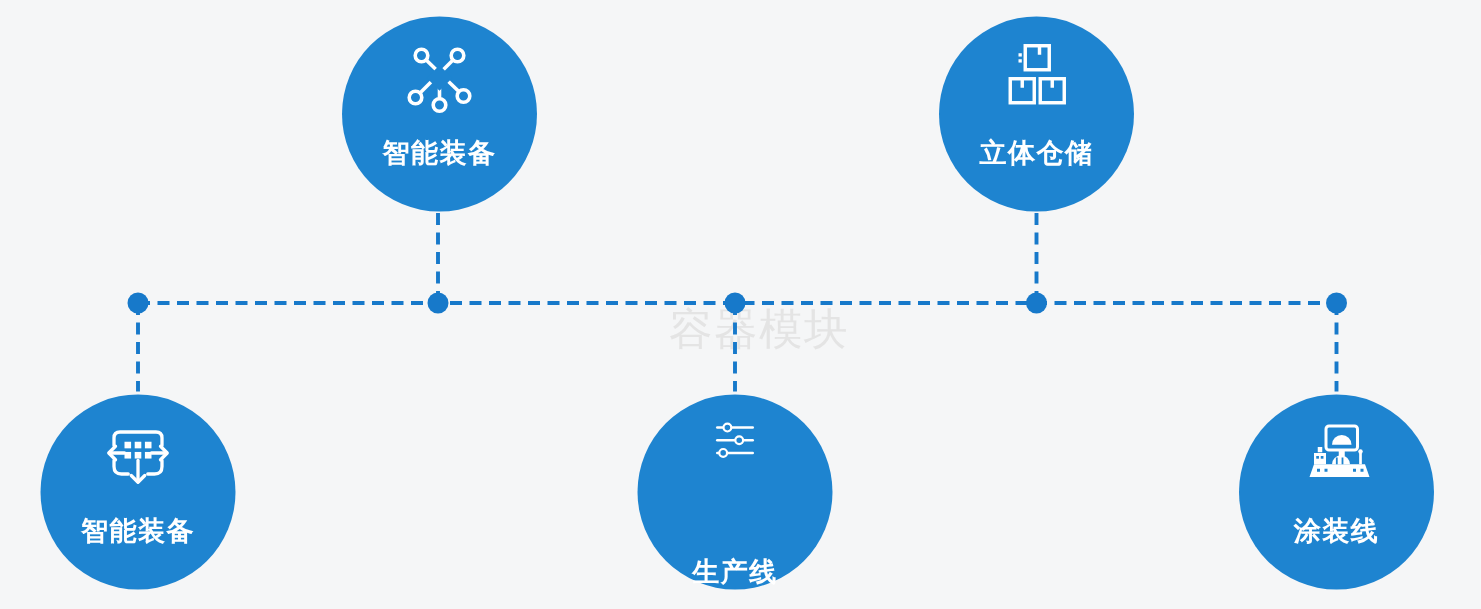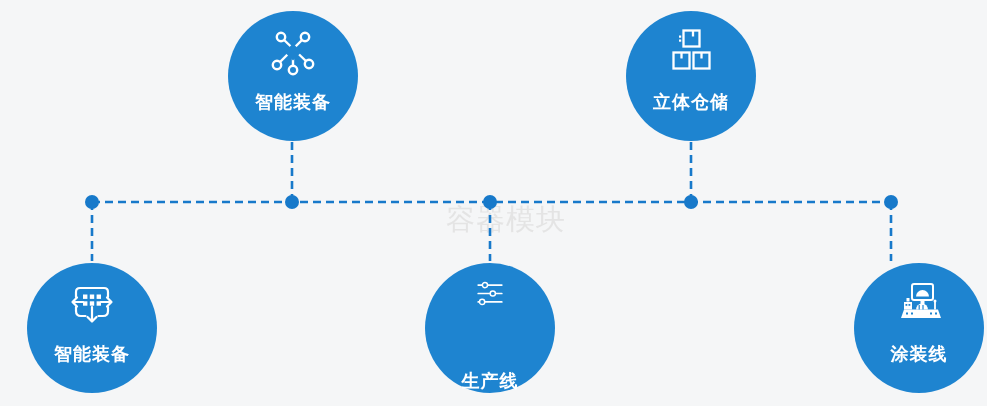--- a/index.html
+++ b/index.html
@@ -64,21 +64,21 @@
     font-size: 18px;
     font-weight: 700;
     letter-spacing: 1px;
     color: var(--label-text);
     white-space: nowrap;
   }
   .node-top-left      { left: 228px; top: 11px; }
   .node-top-right     { left: 626px; top: 11px; }
   .node-bottom-left   { left: 27px;  top: 263px; }
   .node-bottom-center { left: 425px; top: 263px; gap: 48px; }
-  .node-bottom-right  { left: 854px; top: 263px; font-family: Liberation Mono, monospace; }
+  .node-bottom-right  { left: 826px; top: 263px; font-family: Liberation Mono, monospace; }
 
   .icon .wline  { stroke: #fff; fill: none; }
   .icon .wfill  { fill: #fff; stroke: none; }
   .icon .bfill  { fill: var(--node-fill); stroke: none; }
   .icon .ring   { fill: var(--node-fill); stroke: #fff; }
 </style>
 </head>
 <body>
 
 <div class="canvas">

